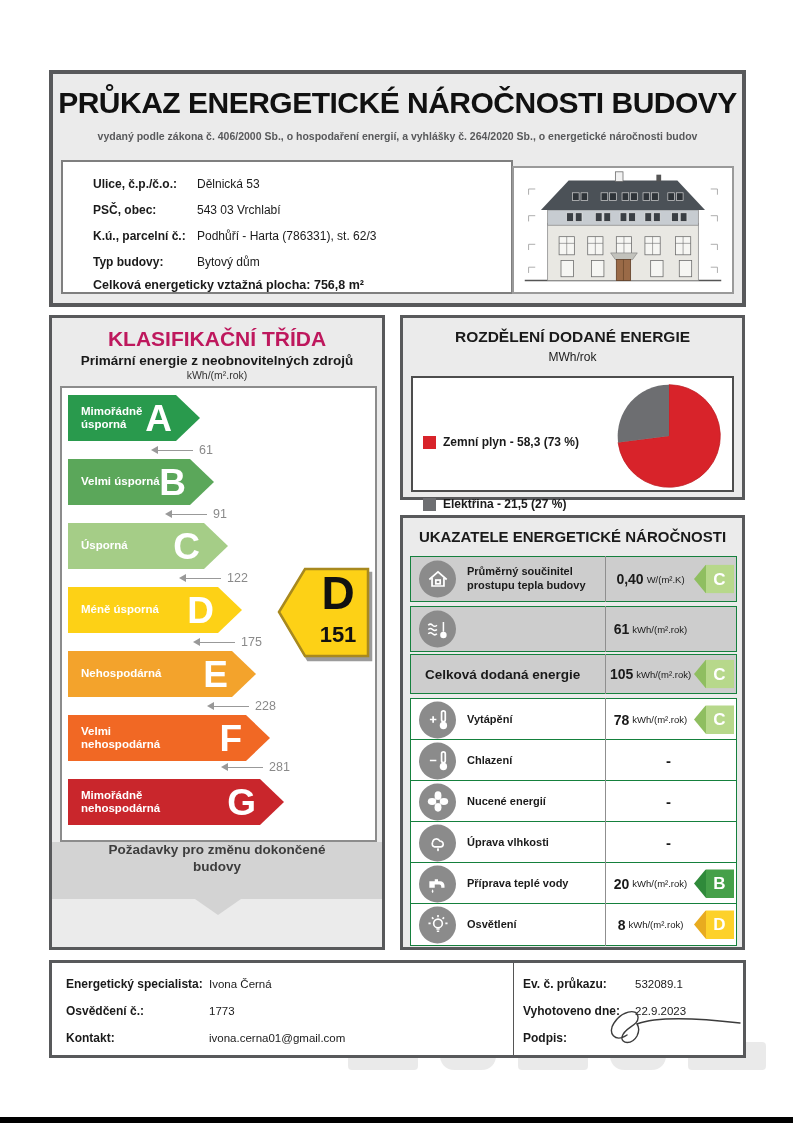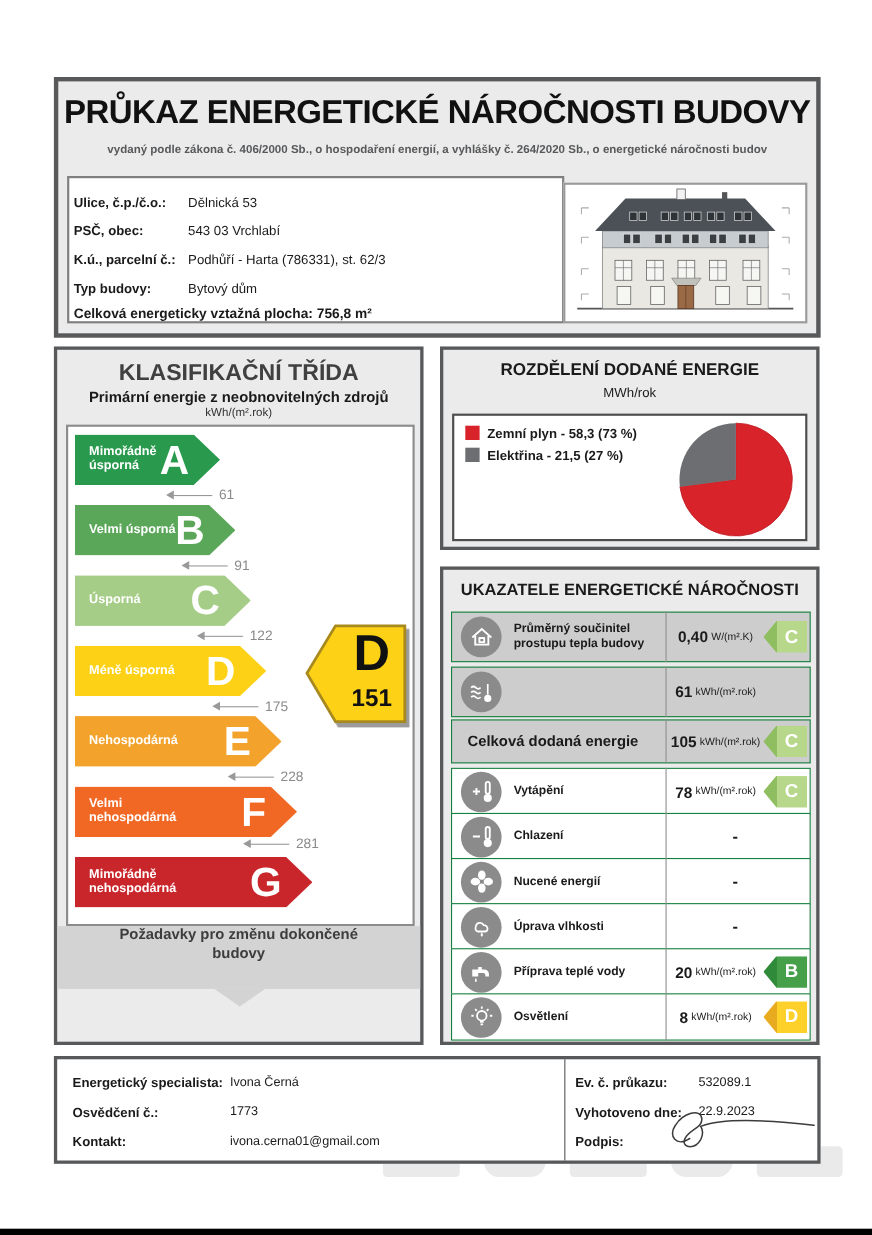--- a/index.html
+++ b/index.html
@@ -4,29 +4,29 @@
 <style>
   html,body{margin:0;padding:0;background:#fff;}
   .page{position:relative;width:793px;height:1123px;background:#fff;overflow:hidden;
         font-family:"Liberation Sans",sans-serif;color:#1a1a1a;}
   .abs{position:absolute;box-sizing:border-box;}
 
   
   .header-box{left:49px;top:70px;width:697px;height:237px;background:#ebebeb;border:4px solid #58595b;}
   .main-title{left:0;top:12px;width:100%;text-align:center;font-size:30px;font-weight:bold;letter-spacing:-0.5px;color:#111;}
   .main-sub{left:0;top:56px;width:100%;text-align:center;font-size:10.5px;font-weight:bold;color:#58595b;}
-  .addr-box{left:8px;top:86px;width:452px;height:134px;background:#fff;border:2px solid #7f7f7f;padding:9px 0 0 4px;}
+  .addr-box{left:8px;top:86px;width:452px;height:134px;background:#fff;border:2px solid #7f7f7f;padding:9px 0 0 30px;}
   .addr-row{height:26px;display:flex;align-items:center;font-size:12px;}
   .addr-label{width:104px;font-weight:bold;}
   .addr-area{margin-top:3px;font-size:12.5px;font-weight:bold;}
   .bldg-box{right:8px;top:92px;width:222px;height:128px;background:#fff;border:2px solid #9a9a9a;}
 
   
   .cls-panel{left:49px;top:315px;width:336px;height:635px;background:#ebebeb;border:3px solid #58595b;}
-  .cls-title{left:0;top:9px;width:100%;text-align:center;font-size:21px;font-weight:bold;color:#404040;}
+  .cls-title{left:0;top:9px;width:100%;text-align:center;font-size:21px;font-weight:bold;color:#be185d;}
   .cls-sub{left:0;top:35px;width:100%;text-align:center;font-size:13.5px;font-weight:bold;}
   .cls-unit{left:0;top:51px;width:100%;text-align:center;font-size:10.5px;color:#333;}
   .cls-chart{left:8px;top:68px;width:317px;height:456px;background:#fff;border:2px solid #8c8c8c;}
   .bar{position:absolute;left:6px;height:46px;
        clip-path:polygon(0 0,calc(100% - 24px) 0,100% 50%,calc(100% - 24px) 100%,0 100%);}
   .bar-label{position:absolute;left:13px;top:50%;transform:translateY(-50%);width:104px;
              color:#fff;font-weight:bold;font-size:11.5px;line-height:1.15;}
   .bar-letter{position:absolute;right:28px;top:50%;transform:translateY(-50%);
               color:#fff;font-weight:bold;font-size:37px;line-height:1;}
   .c-a{background:#299a4d}.c-b{background:#5ba75a}.c-c{background:#a5cd87}.c-d{background:#fdd116}
@@ -47,21 +47,21 @@
              border-right:23px solid transparent;border-top:16px solid #d3d3d3;z-index:3;}
   .req-status{left:0;top:581px;width:330px;height:48px;background:#fff;display:flex;align-items:flex-end;justify-content:center;}
   .req-status span{font-size:15px;font-weight:bold;color:#111;margin-bottom:9px;}
 
   
   .split-panel{left:400px;top:315px;width:345px;height:185px;background:#ebebeb;border:3px solid #58595b;}
   .split-title{left:0;top:10px;width:100%;text-align:center;font-size:15.5px;font-weight:bold;}
   .split-unit{left:0;top:32px;width:100%;text-align:center;font-size:12px;}
   .split-inner{left:8px;top:58px;width:323px;height:116px;background:#fff;border:2px solid #4d4d4d;}
   .legend{position:absolute;left:10px;top:9px;}
-  .legend-item{display:flex;align-items:flex-start;margin-bottom:6px;}
+  .legend-item{display:flex;align-items:flex-end;margin-bottom:6px;margin-top:48px;}
   .legend-swatch{width:13px;height:13px;margin-right:7px;flex:none;}
   .legend-label{font-size:12px;font-weight:bold;}
   .pie{position:absolute;right:6px;top:1px;}
 
   
   .ind-panel{left:400px;top:515px;width:345px;height:435px;background:#ebebeb;border:3px solid #58595b;}
   .ind-title{left:0;top:10px;width:100%;text-align:center;font-size:15px;font-weight:bold;}
   .ind-row{position:absolute;left:7px;width:325px;border:1px solid #15803d;}
   .row-gray{background:#cdcdcd;}
   .row-white{background:#fff;}

